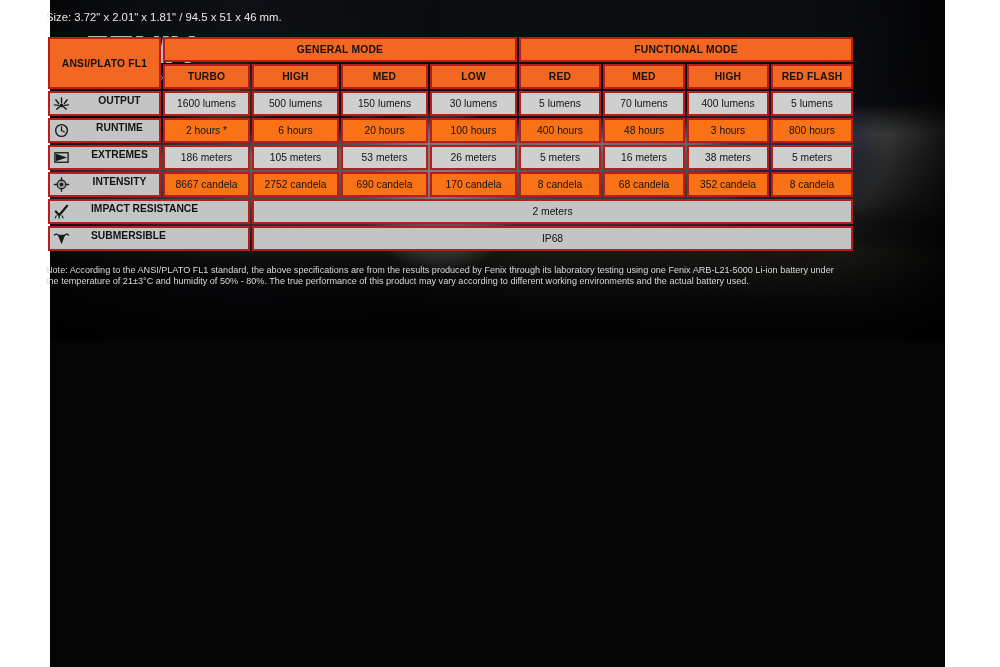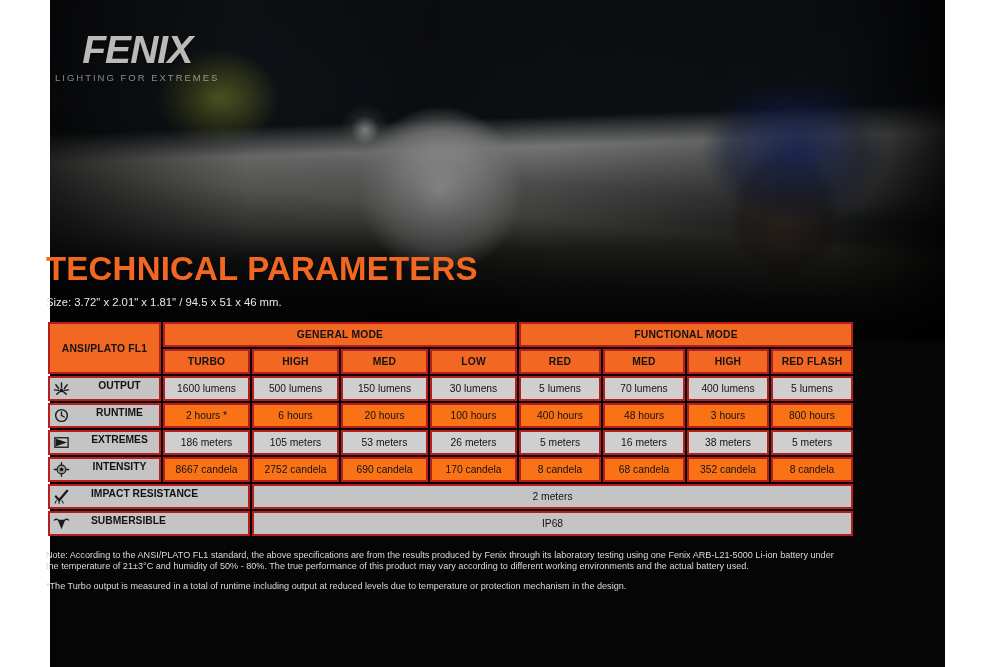--- a/index.html
+++ b/index.html
@@ -163,21 +163,20 @@
     <div id="photo"></div>
   </div>
 
   <div id="logo">
     <div id="logo-word">FENIX</div>
     <div id="logo-tag">LIGHTING FOR EXTREMES</div>
   </div>
 
   <div id="content">
 
-    <div id="title">TECHNICAL PARAMETERS</div>
 
     <div id="subinfo">
       <div>Size: 3.72" x 2.01" x 1.81" / 94.5 x 51 x 46 mm.</div>
     </div>
 
     <table class="spec">
       <colgroup>
         <col style="width:113px">
         <col style="width:87px">
           <col style="width:87px">
@@ -340,17 +339,16 @@
               <span class="lbltxt" style="text-align:left;padding-left:9px">SUBMERSIBLE</span>
             </span>
           </td>
           <td class="wide" colspan="7">IP68</td>
         </tr>
       </tbody>
     </table>
 
     <div id="notes">
       <div id="note1">Note: According to the ANSI/PLATO FL1 standard, the above specifications are from the results produced by Fenix through its laboratory testing using one Fenix ARB-L21-5000 Li-ion battery under the temperature of 21±3°C and humidity of 50% - 80%. The true performance of this product may vary according to different working environments and the actual battery used.</div>
-      <div id="note2">*The Turbo output is measured in a total of runtime including output at reduced levels due to temperature or protection mechanism in the design.</div>
     </div>
 
   </div>
 </div>
 
 </body></html>

